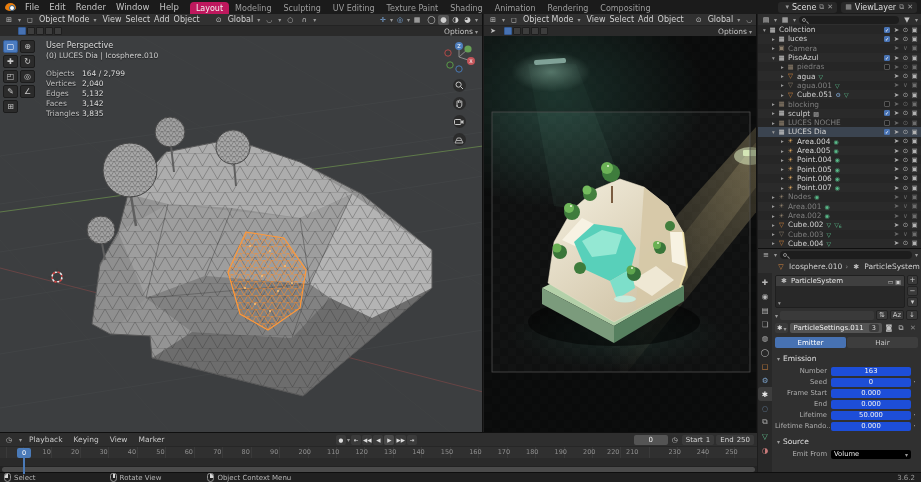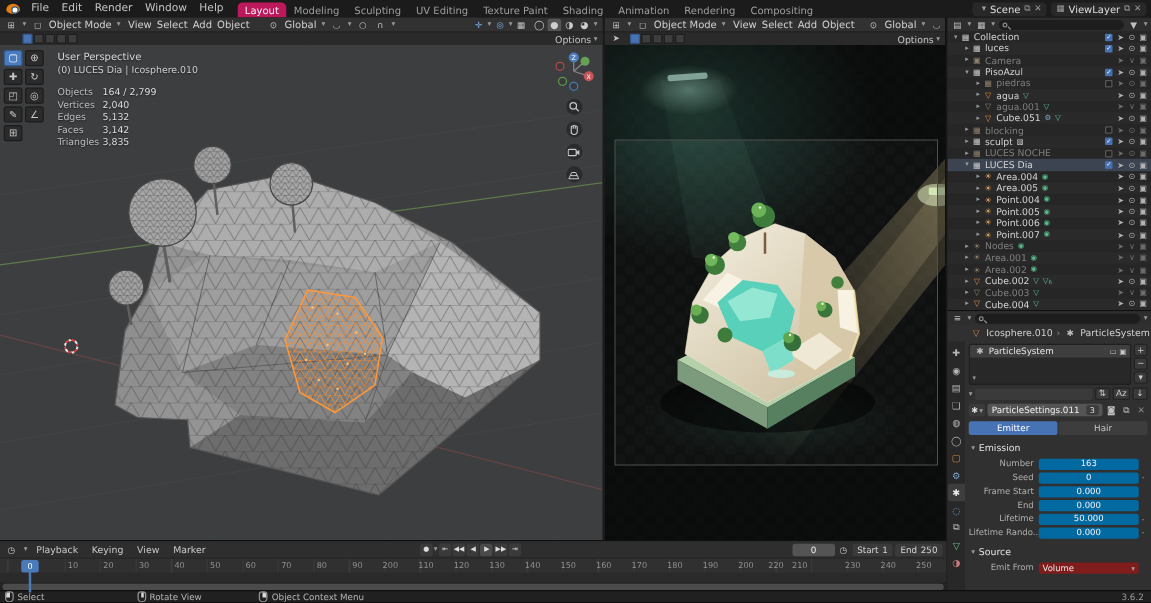--- a/index.html
+++ b/index.html
@@ -98,37 +98,37 @@
   .dbchip{height:10px;background:#3a3a3a;border-radius:2px;display:flex;align-items:center;padding:0 2px;gap:1px;font-size:6.5px;color:#ddd}
   .dbname{flex:1;height:10px;background:#545454;border-radius:2px;display:flex;align-items:center;padding:0 3px;color:#f0f0f0;font-size:7px}
   .dbcount{margin-left:auto;background:#3c3c3c;border-radius:2px;padding:0 3px;font-size:6.5px;color:#ddd}
   #ptoggle{display:flex;gap:1px;margin-top:4px}
   .ptogbtn{flex:1;height:11px;display:flex;align-items:center;justify-content:center;font-size:7px;border-radius:2px;background:#3d3d3d;color:#c8c8c8}
   .ptogbtn.on{background:#4772b3;color:#fff}
   .psechead{margin:6px 0 3px 2px;font-size:7.5px;color:#e0e0e0;display:flex;align-items:center;gap:3px}
   .psechead .chev{font-size:6px}
   .prow{display:flex;align-items:center;height:10px;margin:1px 0}
   .plabel{flex:0 0 56px;text-align:right;color:#aeaeae;font-size:6.8px;padding-right:4px;white-space:nowrap;overflow:hidden}
-  .pfield{flex:1;height:9px;background:#0369a1;border-radius:2px;color:#f2f2f2;font-size:6.8px;display:flex;align-items:center;justify-content:center}
+  .pfield{flex:1;height:9px;background:#1d4ed8;border-radius:2px;color:#f2f2f2;font-size:6.8px;display:flex;align-items:center;justify-content:center}
   .pdot{flex:0 0 7px;text-align:center;color:#999;font-size:8px}
-  .pdrop{flex:1;height:9px;background:#7f1d1d;border-radius:2px;color:#e8e8e8;font-size:6.8px;display:flex;align-items:flex-end;padding:0 3px}
+  .pdrop{flex:1;height:9px;background:#000000;border-radius:2px;color:#e8e8e8;font-size:6.8px;display:flex;align-items:center;padding:0 3px}
   .pdrop .chev{margin-left:auto}
 
   
   #timeline{position:absolute;left:0;top:432px;width:757px;height:40px;background:#2b2b2b;border-top:1px solid #0f0f0f}
   #tl-head{position:relative;height:13px;background:#2e2e2e;display:flex;align-items:center;gap:5px;padding:0 4px;font-size:7.5px;color:#c8c8c8}
   #transport{position:absolute;left:336px;top:1.5px;display:flex;gap:1px;align-items:center}
   .tbtn2{min-width:10px;height:10px;background:#3a3a3a;border-radius:2px;display:flex;align-items:center;justify-content:center;font-size:5.5px;color:#dcdcdc;padding:0 1px}
   .tbtn2.play{background:#4a4a4a}
   #tlfields{position:absolute;right:3px;top:1.5px;display:flex;gap:2px;align-items:center;font-size:7px}
   .framefield{width:34px;height:10px;background:#545454;border-radius:2px;display:flex;align-items:center;justify-content:center;color:#f2f2f2}
   .rangechip{height:10px;background:#3a3a3a;border-radius:2px;display:flex;align-items:center;gap:3px;padding:0 4px;color:#d5d5d5}
   #ruler{position:relative;height:12px;background:#303030;border-top:1px solid #262626;
      background-image:repeating-linear-gradient(90deg,#3a3a3a 0 1px,transparent 1px 28.45px);background-position:23px 0}
-  .tick{position:absolute;top:1px;width:20px;text-align:right;font-size:6.5px;color:#8f8f8f}
+  .tick{position:absolute;top:1px;width:20px;text-align:left;font-size:6.5px;color:#8f8f8f}
   #playhead{position:absolute;left:17px;top:1px;width:14px;height:10px;background:#4a7ab8;border-radius:2px;color:#fff;font-size:6.5px;text-align:center;line-height:10px;z-index:2}
   #phline{position:absolute;left:23px;top:24px;width:2px;height:17px;background:#4a7ab8;z-index:2}
   #tracks{height:8px;background:#2a2a2a}
   #hscroll{height:7px;background:#232323;padding:1px 2px}
   #hthumb{height:5px;background:#4b4b4b;border-radius:3px;width:100%}
 
   
   #statusbar{position:absolute;left:0;top:472px;width:921px;height:10px;background:#202020;border-top:1px solid #0e0e0e;display:flex;align-items:center;font-size:7px;color:#b5b5b5}
   .hint{display:flex;align-items:center;white-space:nowrap}
   .mouse{position:relative;display:inline-block;width:7px;height:9px;border:1px solid #929292;border-radius:3px 3px 4px 4px;margin-right:3px}

